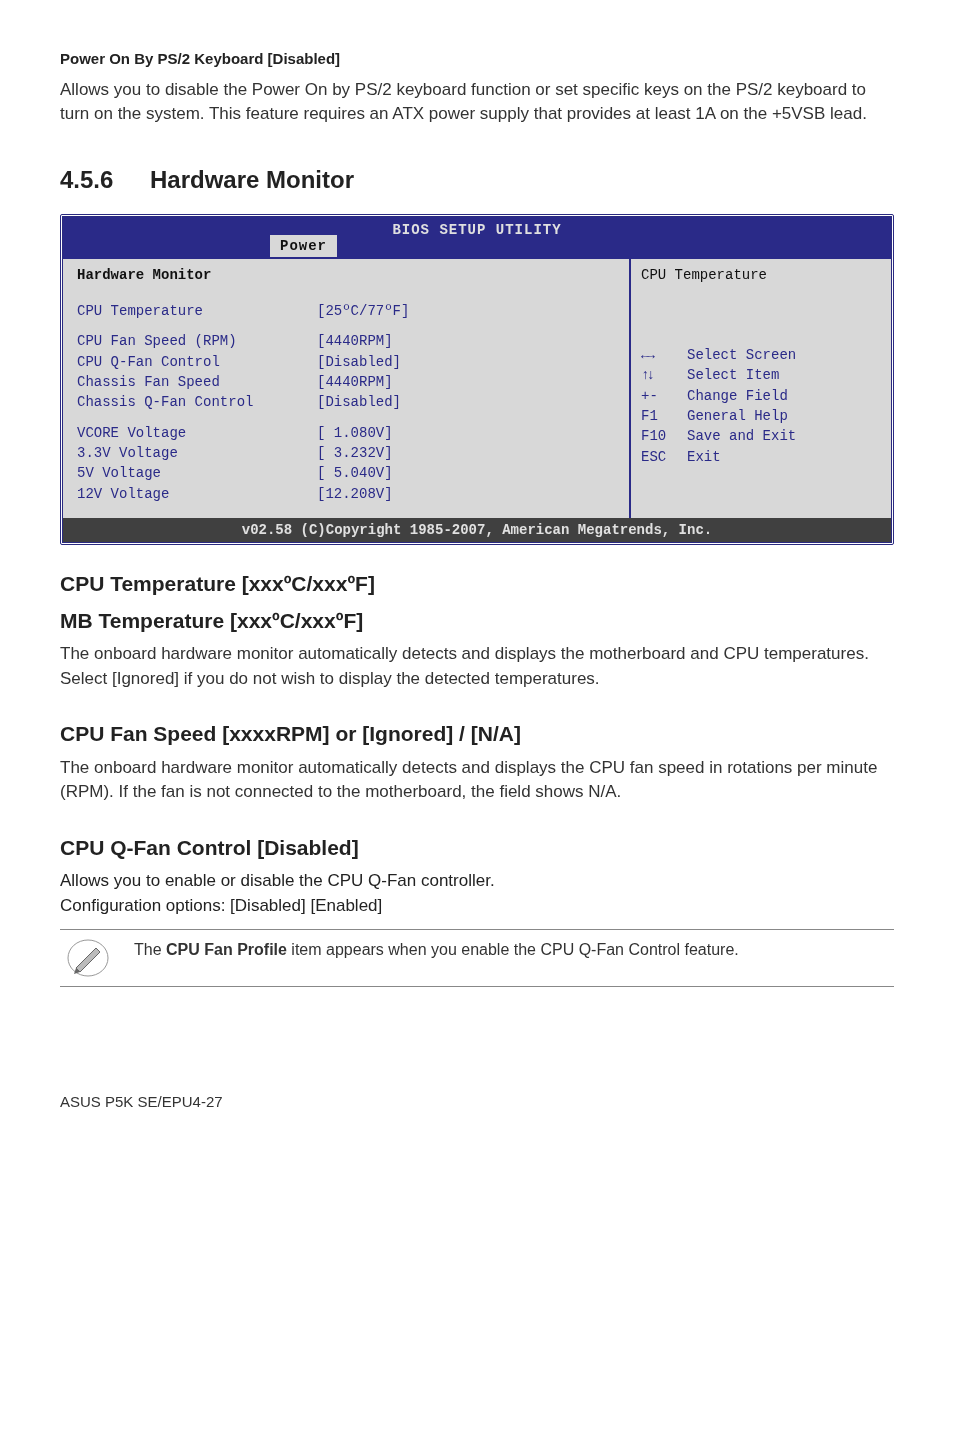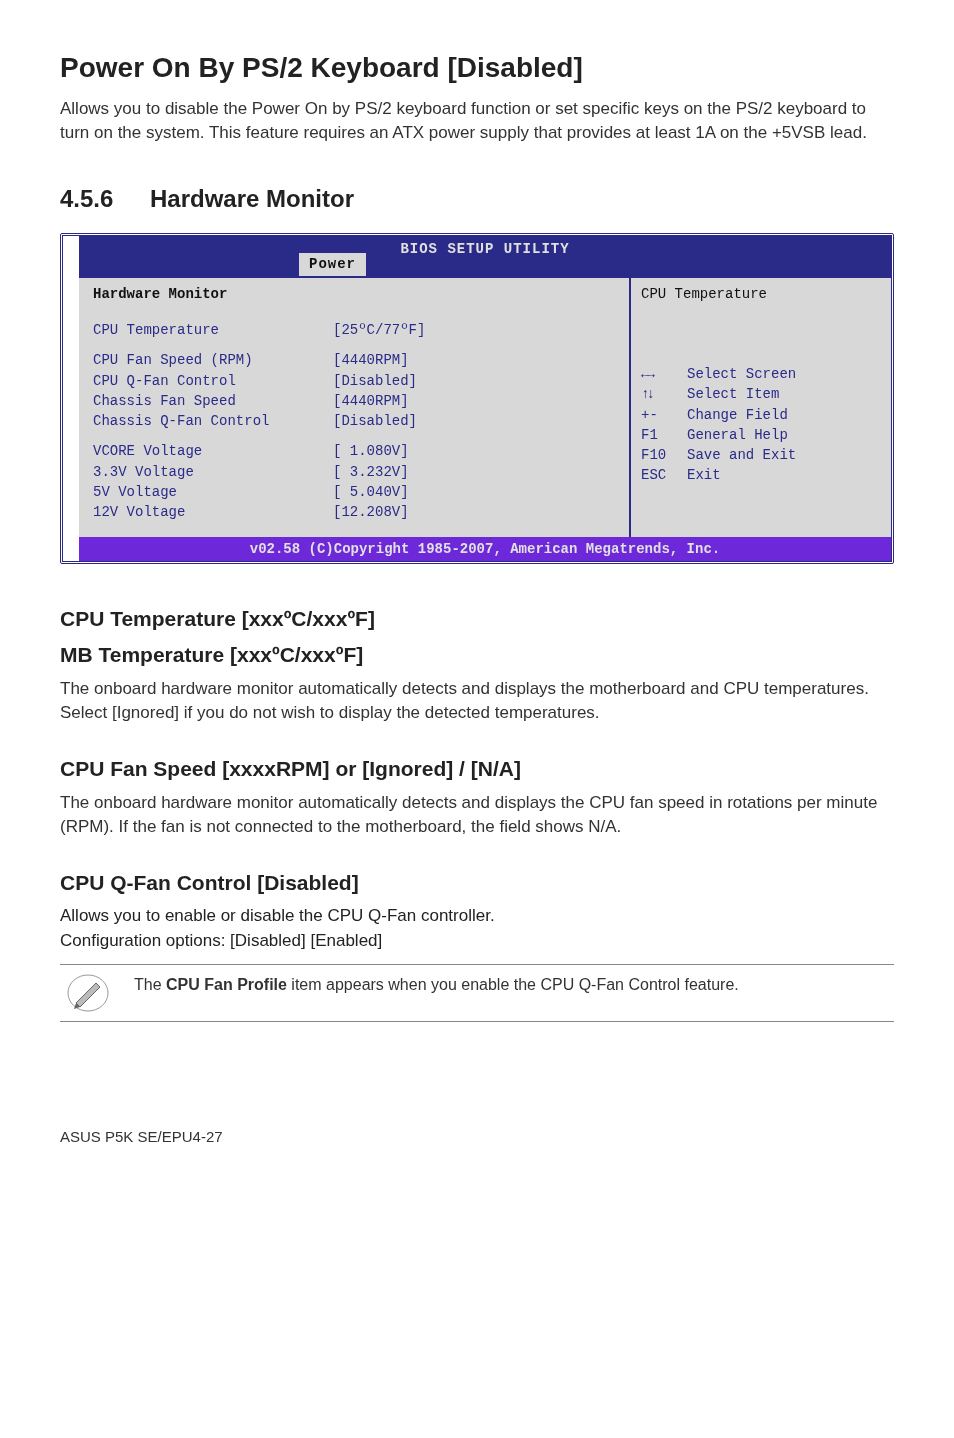--- a/index.html
+++ b/index.html
@@ -5,50 +5,49 @@
     * { margin: 0; padding: 0; box-sizing: border-box; }
     body {
       font-family: Arial, Helvetica, sans-serif;
       background: #fff;
       color: #222;
       width: 954px;
       padding: 48px 60px 24px 60px;
       font-size: 17px;
       line-height: 1.45;
     }
-    .h3-title { font-size: 28px; font-weight: bold; margin-bottom: 8px; }
+    .h3-title { font-size: 15px; font-weight: bold; margin-bottom: 8px; }
     .para { margin-bottom: 28px; color: #333; }
     .section-row { display: flex; align-items: flex-start; margin-top: 36px; margin-bottom: 16px; }
     .section-num { font-size: 24px; font-weight: bold; width: 90px; }
     .section-title { font-size: 24px; font-weight: bold; }
 
     
     .bios-box {
       border: 3px double #2a2a80;
       border-radius: 2px;
       overflow: hidden;
       font-family: "Courier New", monospace;
       font-size: 14px;
-      margin-bottom: 40px;
-      padding-left: 16px;
+      margin-bottom: 24px;
     }
     .bios-header {
       background: #2a2a88;
       color: #e0e0e0;
       text-align: center;
       font-weight: bold;
       letter-spacing: 1px;
       padding: 2px 0 0 0;
       position: relative;
       height: 40px;
     }
     .bios-header-title { display:block; padding-top:1px; }
     .bios-tab {
       position: absolute;
-      left: 220px;
+      left: 207px;
       bottom: 0;
       background: #d8d8d8;
       color: #111;
       padding: 1px 10px;
       font-weight: bold;
     }
     .bios-body {
       display: flex;
       background: #d8d8d8;
       border-top: 2px solid #2a2a88;
@@ -72,21 +71,21 @@
     .bios-right {
       width: 260px;
       padding: 6px 10px 10px 10px;
       color: #2a2a88;
     }
     .bios-right-title { color:#111; padding-bottom: 60px; display:block; }
     .help-row { display:flex; }
     .help-key { width: 46px; text-align:left; }
     .help-txt { }
     .bios-footer {
-      background: #6d28d9;
+      background: #404040;
       color: #e0e0e0;
       text-align: center;
       padding: 2px 0;
       font-weight: bold;
     }
     .arrow-lr::before { content: "\2190\2192"; letter-spacing: -3px; }
     .arrow-ud::before { content: "\2191\2193"; letter-spacing: -3px; }
 
     .sub-h { font-size: 21px; font-weight: bold; margin-top: 18px; margin-bottom: 6px; }
     .note-box {

